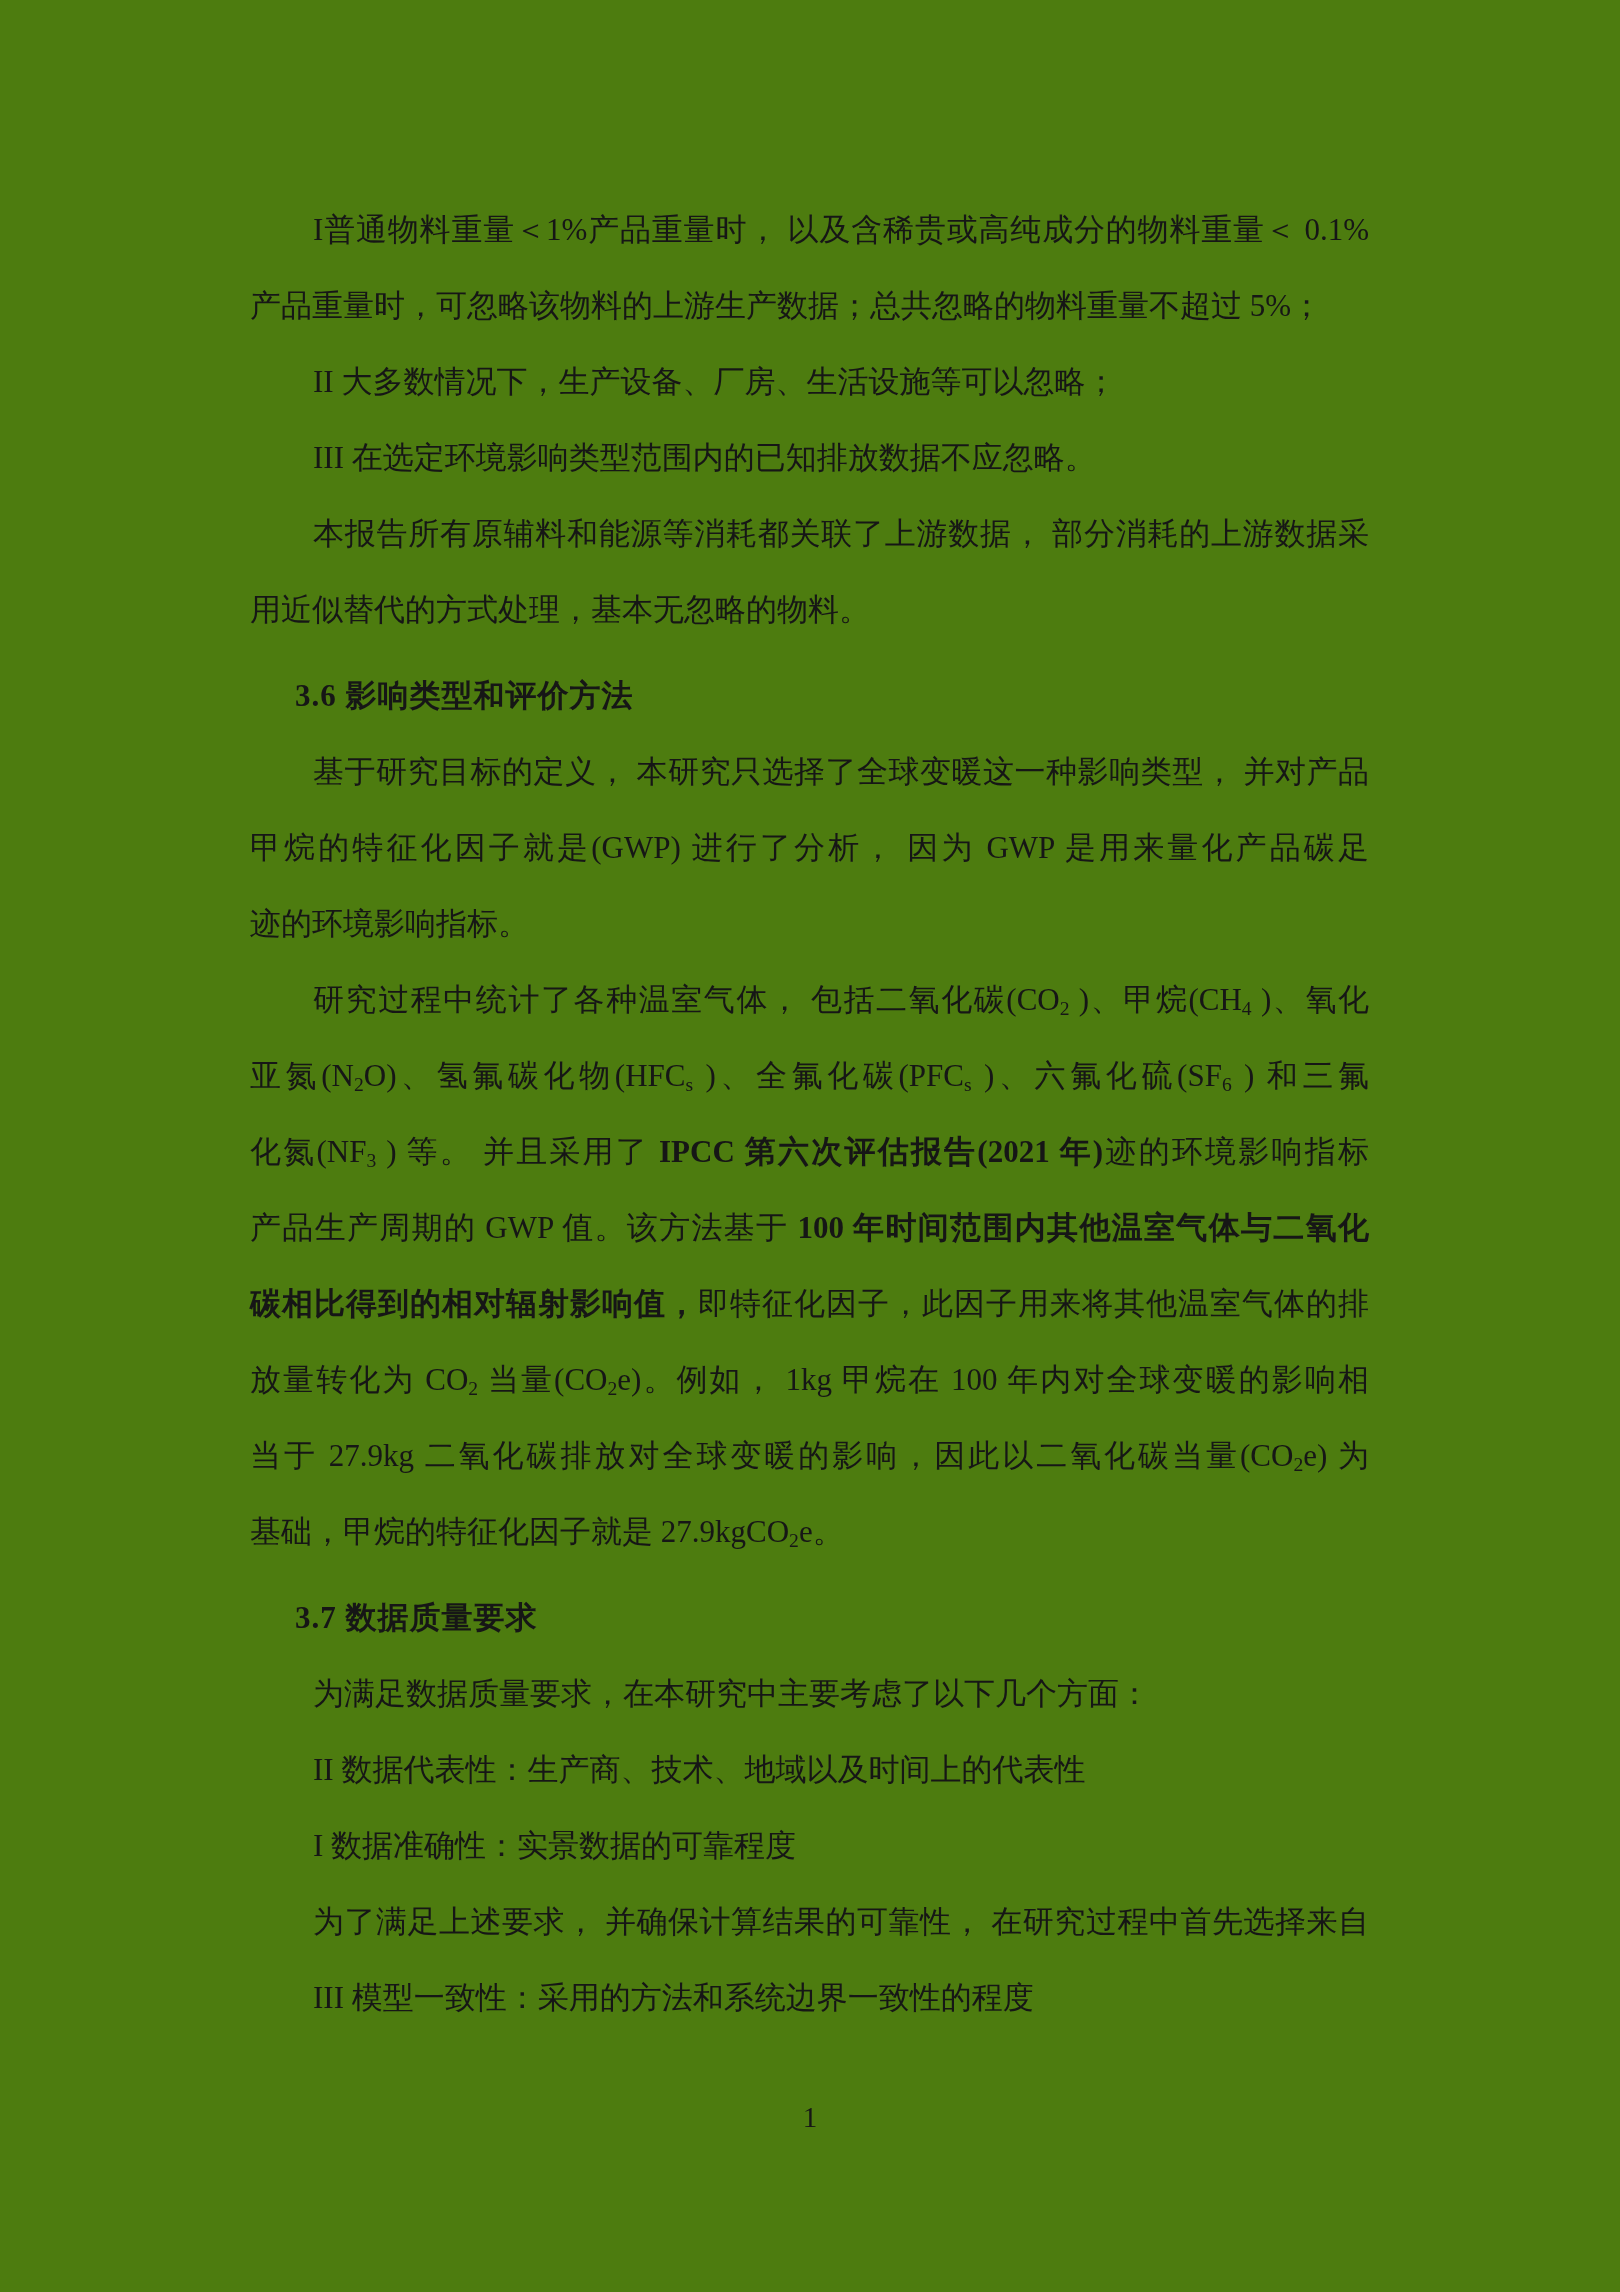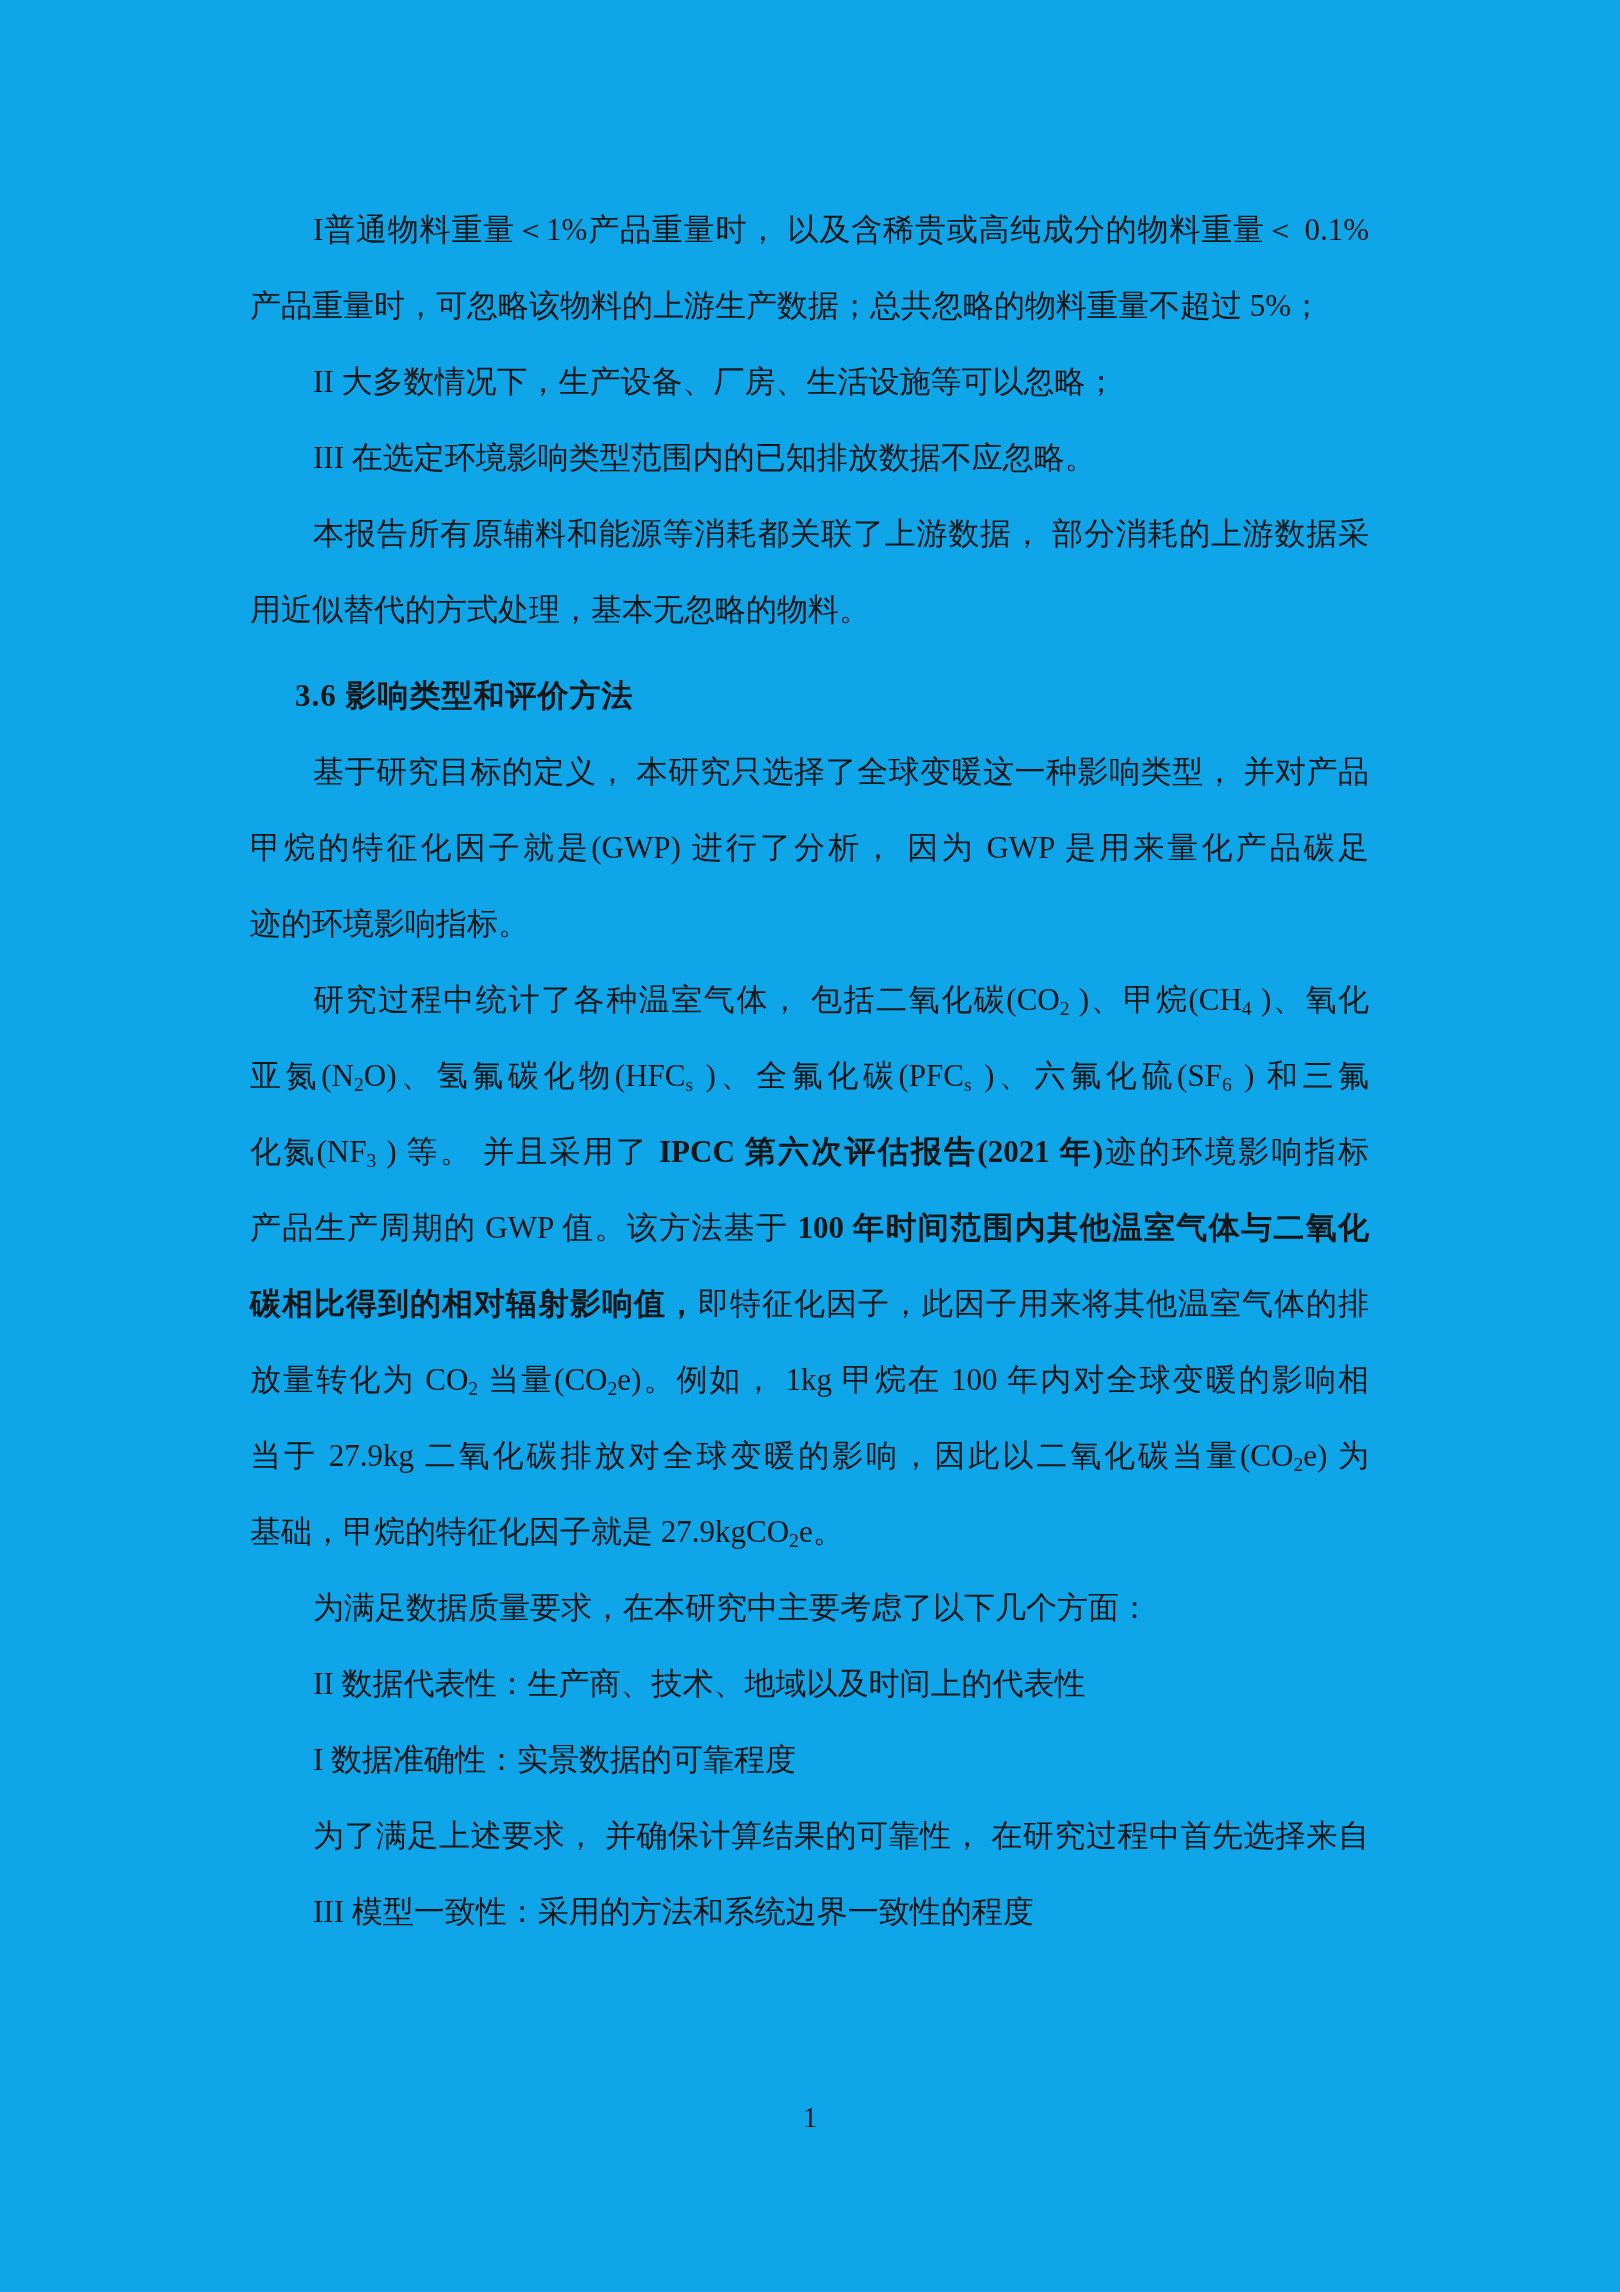--- a/index.html
+++ b/index.html
@@ -4,21 +4,21 @@
 <style>
   html, body {
     margin: 0;
     padding: 0;
     background: #ffffff;
   }
   .page {
     position: relative;
     width: 1620px;
     height: 2293px;
-    background: #0ea5e9;
+    background: #4d7c0f;
     color: #161616;
     font-family: "Liberation Serif", "DejaVu Serif", serif;
     overflow: hidden;
   }
   .content {
     position: absolute;
     left: 250px;
     top: 192px;
     width: 1119px;
   }
@@ -74,20 +74,21 @@
       <p class="line stretch"><span>甲烷的特征化因子就是(GWP) 进行了分析， 因为 GWP 是用来量化产品碳足</span></p>
       <p class="line"><span>迹的环境影响指标。</span></p>
       <p class="line indent stretch"><span>研究过程中统计了各种温室气体， 包括二氧化碳(CO</span><sub>2</sub><span> )、甲烷(CH</span><sub>4</sub><span> )、氧化</span></p>
       <p class="line stretch"><span>亚氮(N</span><sub>2</sub><span>O)、氢氟碳化物(HFC</span><sub>s</sub><span> )、全氟化碳(PFC</span><sub>s</sub><span> )、六氟化硫(SF</span><sub>6</sub><span> ) 和三氟</span></p>
       <p class="line stretch"><span>化氮(NF</span><sub>3</sub><span> ) 等。 并且采用了 </span><span class="bold">IPCC 第六次评估报告(2021 年)</span><span>迹的环境影响指标</span></p>
       <p class="line stretch"><span>产品生产周期的 GWP 值。该方法基于 </span><span class="bold">100 年时间范围内其他温室气体与二氧化</span></p>
       <p class="line stretch"><span class="bold">碳相比得到的相对辐射影响值，</span><span>即特征化因子，此因子用来将其他温室气体的排</span></p>
       <p class="line stretch"><span>放量转化为 CO</span><sub>2</sub><span> 当量(CO</span><sub>2</sub><span>e)。例如， 1kg 甲烷在 100 年内对全球变暖的影响相</span></p>
       <p class="line stretch"><span>当于 27.9kg 二氧化碳排放对全球变暖的影响，因此以二氧化碳当量(CO</span><sub>2</sub><span>e) 为</span></p>
       <p class="line"><span>基础，甲烷的特征化因子就是 27.9kgCO</span><sub>2</sub><span>e。</span></p>
+      <p class="line heading"><span class="bold">3.7 数据质量要求</span></p>
       <p class="line indent"><span>为满足数据质量要求，在本研究中主要考虑了以下几个方面：</span></p>
       <p class="line indent"><span>II 数据代表性：生产商、技术、地域以及时间上的代表性</span></p>
       <p class="line indent"><span>I 数据准确性：实景数据的可靠程度</span></p>
       <p class="line indent stretch"><span>为了满足上述要求， 并确保计算结果的可靠性， 在研究过程中首先选择来自</span></p>
       <p class="line indent"><span>III 模型一致性：采用的方法和系统边界一致性的程度</span></p>
     </div>
   <div class="footer">
     <span>1</span>
   </div>
 </div>

